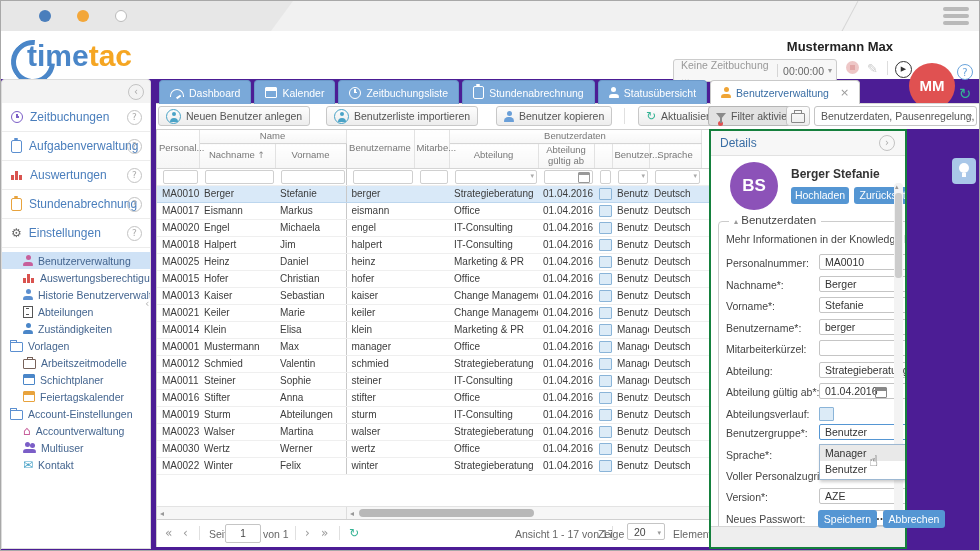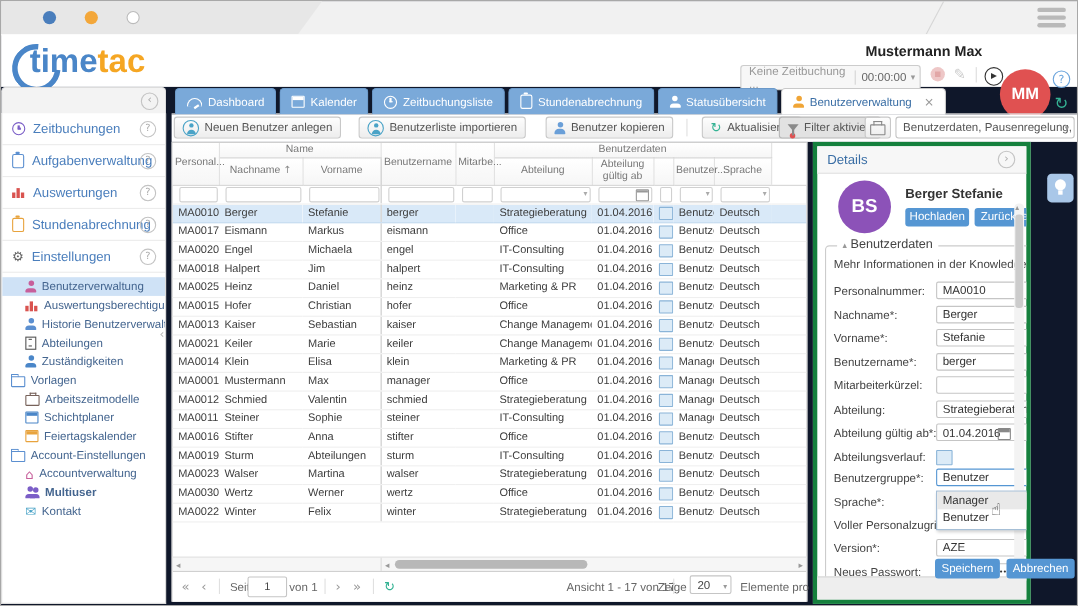--- a/index.html
+++ b/index.html
@@ -1,16 +1,16 @@
 <!DOCTYPE html>
 <html><head>
 <meta charset="utf-8">
 <style>
   html,body{margin:0;padding:0;background:#d8d8d8;font-family:"Liberation Sans",sans-serif;}
-  #app{position:relative;width:980px;height:551px;background:#0f172a;border:1px solid #a8a8a8;overflow:hidden;box-sizing:border-box;}
+  #app{position:relative;width:980px;height:551px;background:#4c1d95;border:1px solid #a8a8a8;overflow:hidden;box-sizing:border-box;}
   .glyph{font-family:"DejaVu Sans",sans-serif;}
 
   
   #chrome{position:absolute;left:0;top:0;width:980px;height:30px;background:#f1f1f1;border-bottom:1px solid #d2d2d2;}
   #chrome .left{position:absolute;left:0;top:0;height:30px;width:292px;background:#e7e7e7;clip-path:polygon(0 0,292px 0,270px 30px,0 30px);}
   .winbtn{position:absolute;top:9px;width:12px;height:12px;border-radius:50%;}
   #chrome .diag2{position:absolute;left:848px;top:-2px;width:1px;height:36px;background:#d6d6d6;transform:rotate(28deg);}
   .hamb{position:absolute;right:12px;top:6px;width:26px;}
   .hamb div{height:4px;border-radius:2px;background:#b9b9b9;margin-bottom:3px;}
 
@@ -92,21 +92,21 @@
   #hscroll .ar{position:absolute;top:2px;}
   
   #pagbar{position:absolute;left:0;top:389px;width:576px;height:27px;border-top:1px solid #d0d0d0;background:#fff;font-size:10.5px;color:#666;}
   #pagbar .pi{position:absolute;top:6px;color:#999;font-size:12px;}
   #pagbar .psep{position:absolute;top:6px;width:1px;height:14px;background:#e0e0e0;}
   #page-input{position:absolute;left:68px;top:4px;width:30px;height:15px;border:1px solid #c5c5c5;border-radius:2px;font-size:10px;text-align:center;color:#444;font-family:"Liberation Sans",sans-serif;}
   #size-select{position:absolute;left:470px;top:3px;width:38px;height:17px;border:1px solid #c5c5c5;border-radius:2px;line-height:16px;padding-left:6px;box-sizing:border-box;color:#444;}
   #size-select .dd{position:absolute;right:3px;top:1px;font-size:7px;color:#999;}
 
   
-  #details{position:absolute;left:738px;top:128px;width:198px;height:420px;background:#fff;border:4px solid #15803d;box-sizing:border-box;}
+  #details{position:absolute;left:708px;top:128px;width:198px;height:420px;background:#fff;border:2px solid #15803d;box-sizing:border-box;}
   #details-head{position:absolute;left:0;top:0;right:0;height:24px;background:#f7f7f7;border-bottom:1px solid #e2e2e2;}
   #details-title{position:absolute;left:9px;top:5px;font-size:12px;color:#3a6ea5;}
   #collapse-right{position:absolute;right:10px;top:4px;width:14px;height:14px;border:1px solid #c3c3c3;border-radius:50%;color:#aaa;font-size:10px;text-align:center;line-height:13px;}
   #details-body{position:absolute;left:0;top:24px;right:0;height:376px;overflow:hidden;}
   #avatar-bs{position:absolute;left:19px;top:7px;width:48px;height:48px;border-radius:50%;background:#8c52b8;color:#fff;font-size:17px;font-weight:bold;text-align:center;line-height:48px;}
   #person-name{position:absolute;left:80px;top:12px;font-size:12px;font-weight:bold;color:#333;}
   .bluebtn{position:absolute;background:#5596d3;color:#fff;font-size:10.5px;border-radius:3px;text-align:center;}
   #btn-upload{left:80px;top:32px;width:58px;height:17px;line-height:17px;}
   #btn-reset{left:143px;top:32px;width:74px;height:17px;line-height:17px;}
   #fieldset{position:absolute;left:7px;top:66px;width:221px;height:330px;border:1px solid #ccc;border-radius:4px;box-sizing:border-box;}
@@ -346,21 +346,21 @@
           <span>Feiertagskalender</span>
         </div>
         <div class="titem" style="padding-left: 8px;">
           <span class="cic ic-folder" style="color: rgb(91, 143, 208);"></span>
           <span>Account-Einstellungen</span>
         </div>
         <div class="titem" style="padding-left: 21px;">
           <span class="cic tgl glyph" style="color: rgb(199, 95, 155);">⌂</span>
           <span>Accountverwaltung</span>
         </div>
-        <div class="titem" style="padding-left: 21px; font-weight: bold;">
+        <div class="titem" style="padding-left: 21px;">
           <span class="cic ic-users" style="color: rgb(123, 94, 199);"></span>
           <span>Multiuser</span>
         </div>
         <div class="titem" style="padding-left: 21px;">
           <span class="cic tgl glyph" style="color: rgb(74, 163, 199);">✉</span>
           <span>Kontakt</span>
         </div>
       </div>
   </div>
   <div id="collapse-mid" class="glyph">‹</div>

